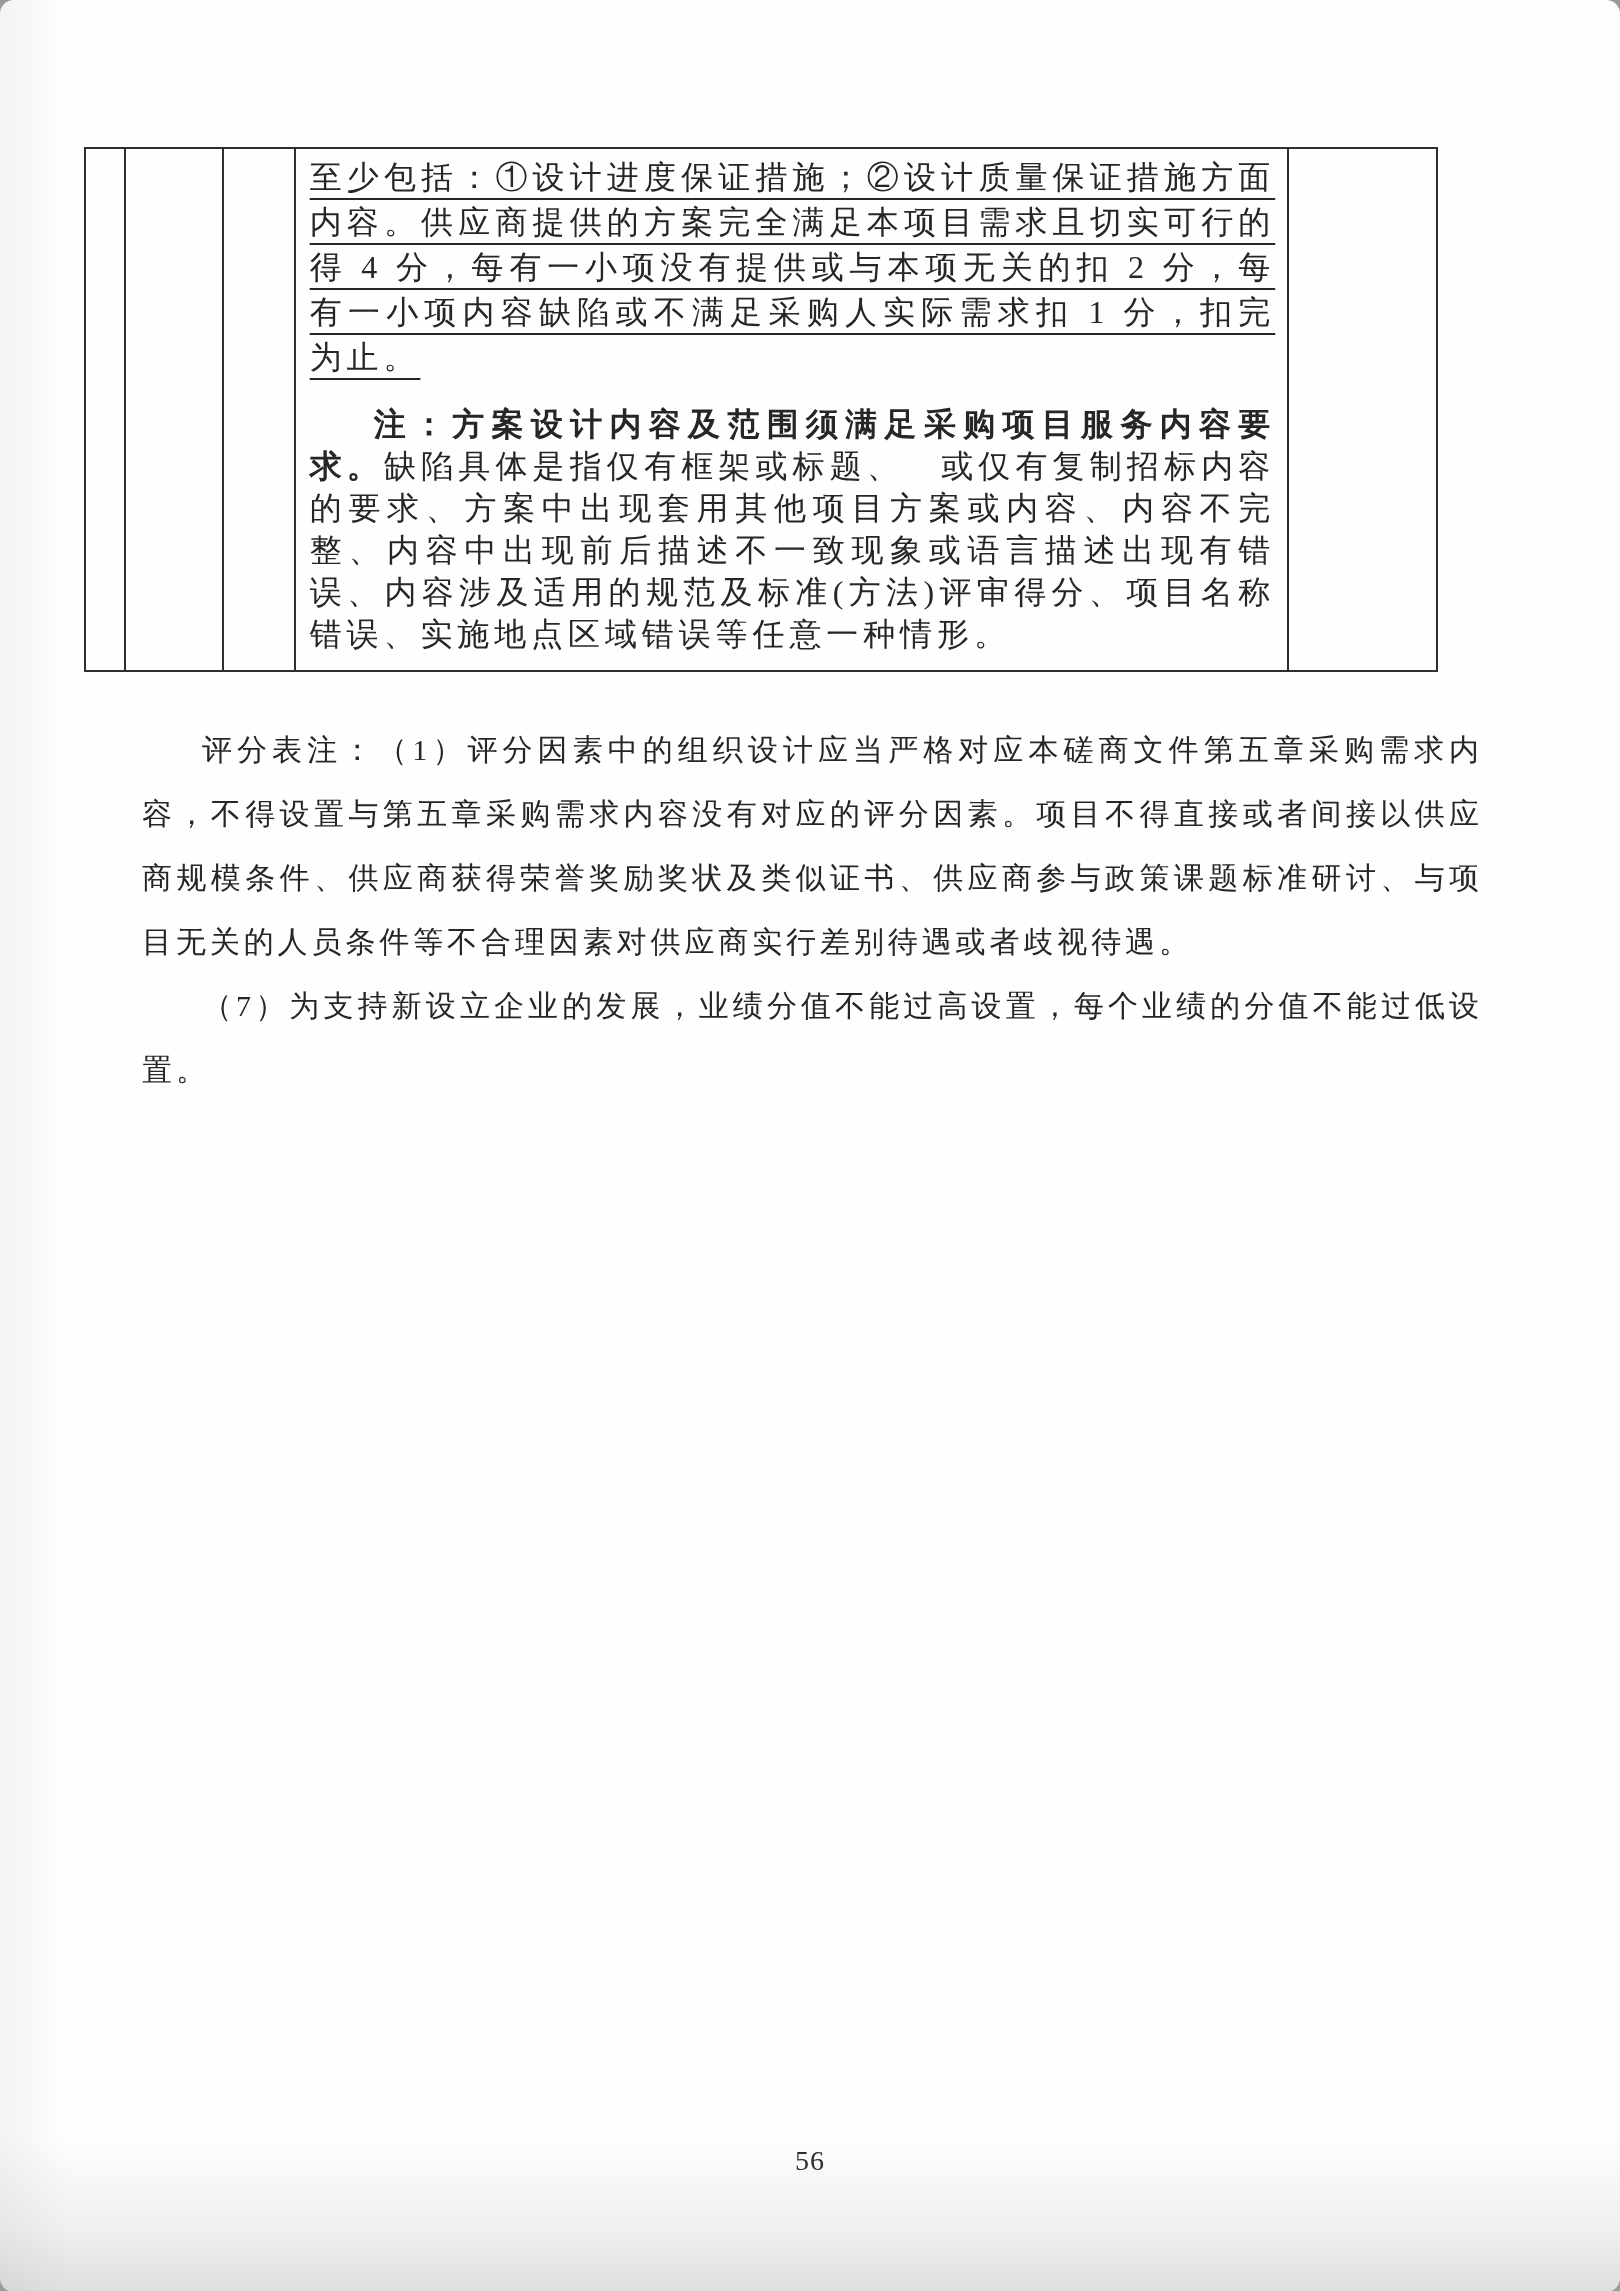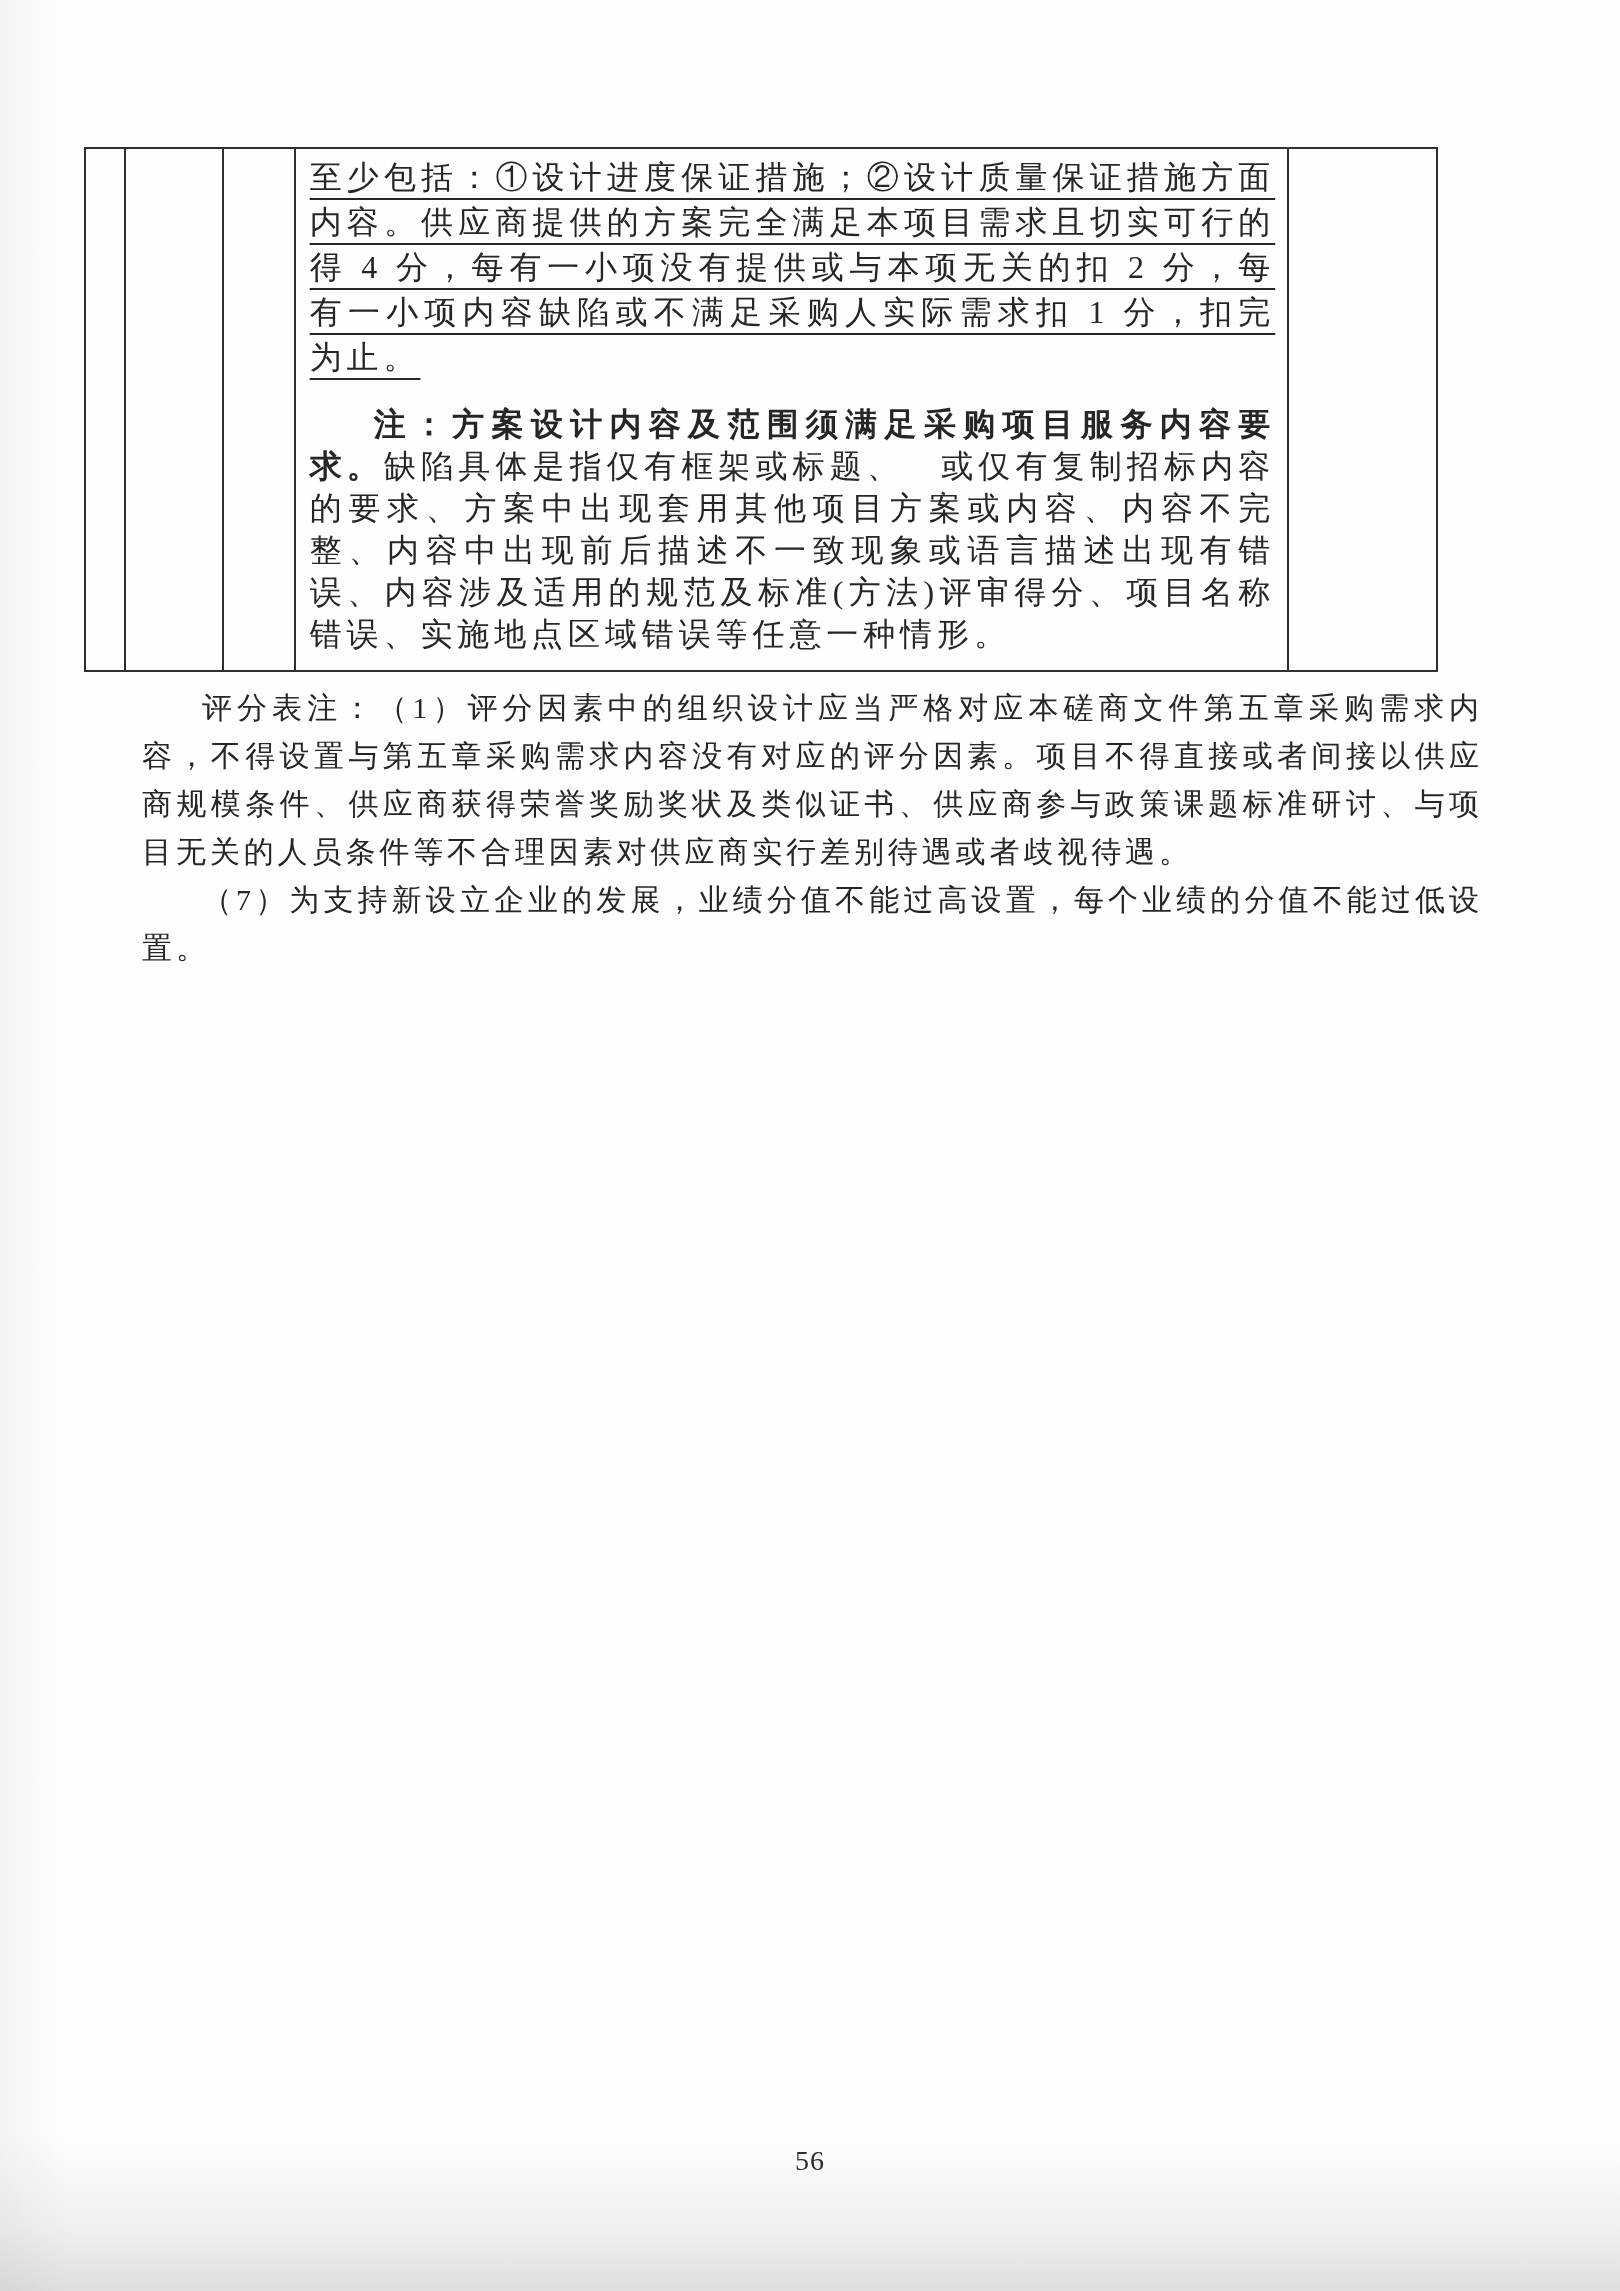--- a/index.html
+++ b/index.html
@@ -4,20 +4,21 @@
 <style>
   html,body { margin:0; padding:0; background:#9a9a9a; }
   .sheet {
     position:relative;
     width:1620px; height:2292px;
     margin:0 auto;
     background:#fefefe;
     font-family:"Liberation Serif","DejaVu Serif",serif;
     color:#262626;
     overflow:hidden;
+    border-radius:14px;
   }
   
   .sheet::after {
     content:"";
     position:absolute; left:0; right:0; bottom:0; height:157px;
     background:linear-gradient(to bottom, rgba(110,110,104,0) 0%, rgba(110,110,104,0.10) 60%, rgba(110,110,104,0.22) 100%);
     pointer-events:none;
   }
   .sheet::before {
     content:"";
@@ -52,25 +53,25 @@
   }
   .cell-note {
     margin:23.5px 0 0 0;
     text-indent:2em;
     line-height:42px;
   }
   .cell-note .b { font-weight:bold; }
 
   
   .body-text {
-    position:absolute; left:142px; top:684px;
+    position:absolute; left:142px; top:718px;
     width:1341px;
     font-size:30px;
     letter-spacing:3.9px;
-    line-height:48px;
+    line-height:64px;
     text-align:justify;
   }
   .para { margin:0; text-indent:2em; }
   .formula-gap { margin-top:71px; }
 
   .pageno {
     position:absolute; top:2145px; left:0; right:0;
     text-align:center;
     font-size:28px; letter-spacing:1px;
     color:#2b2b2b;

